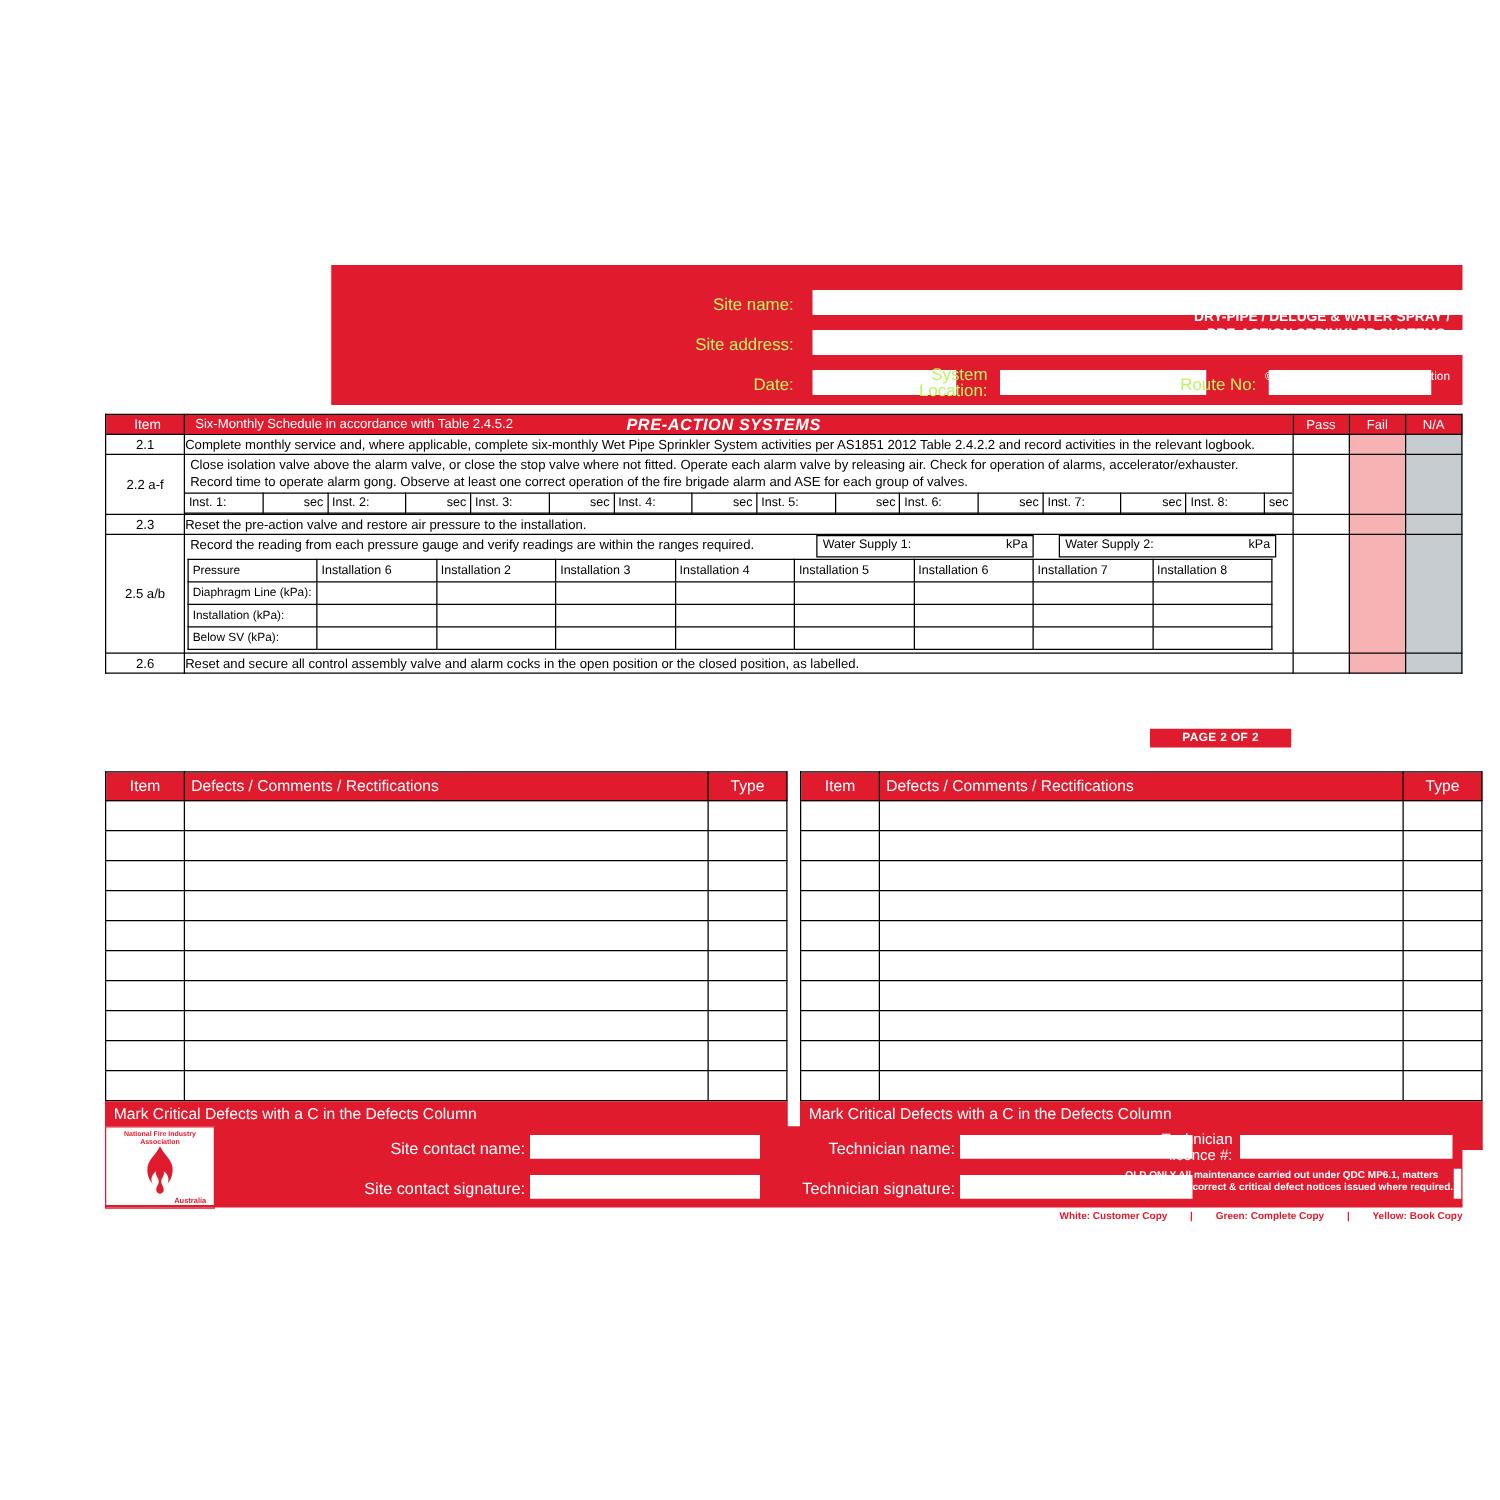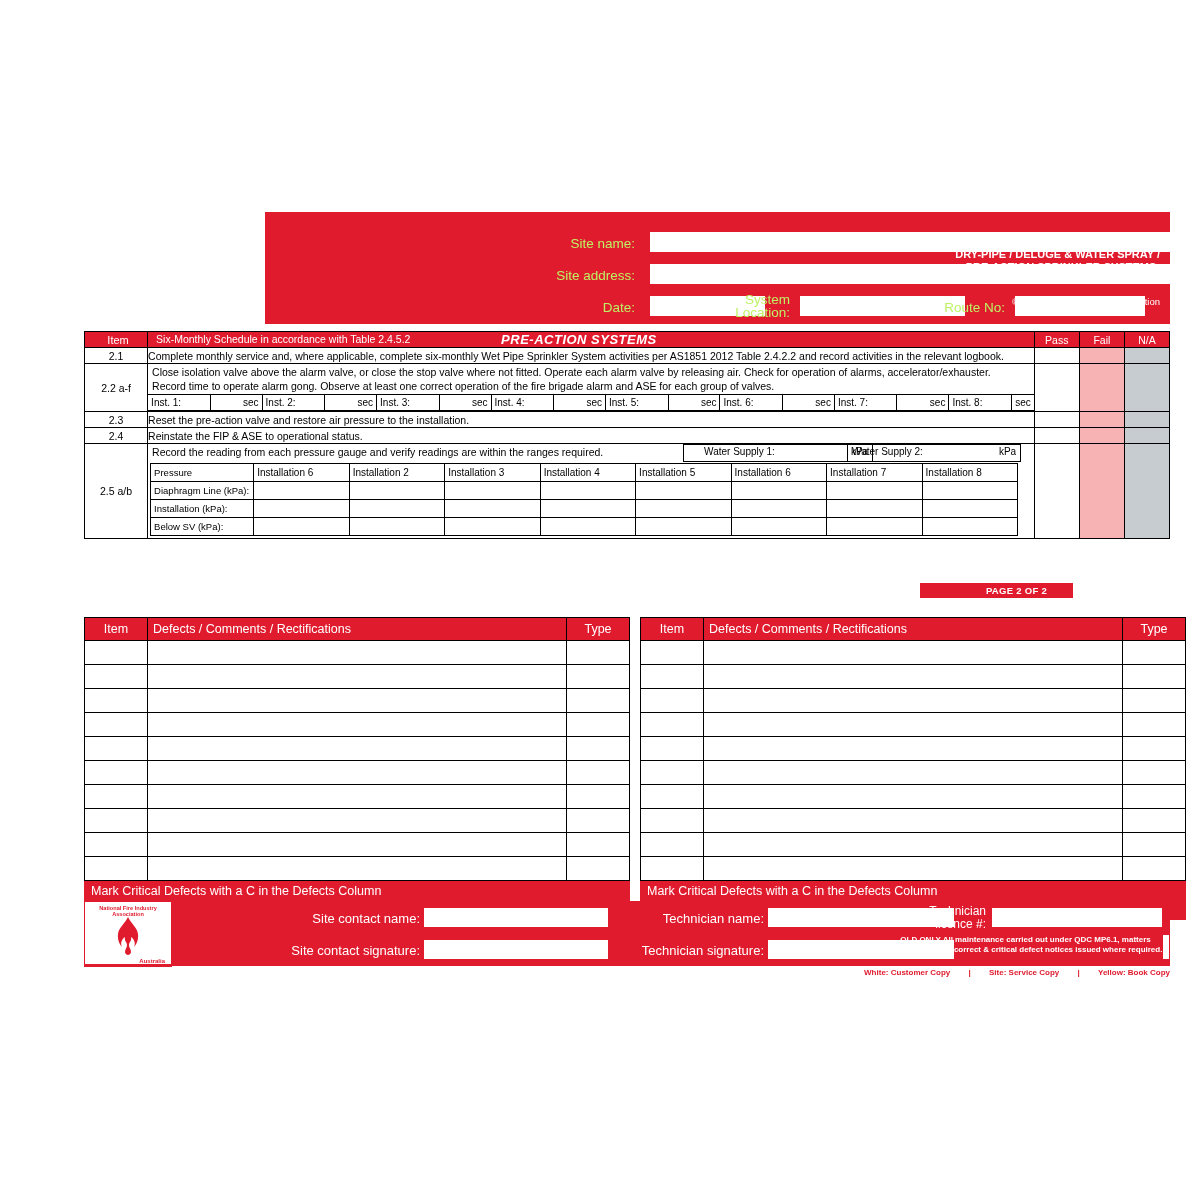--- a/index.html
+++ b/index.html
@@ -57,21 +57,21 @@
   
   .presstable{border-collapse:collapse;font-size:10px;width:868px;margin:2px 0 2px 2px;}
   .presstable td{border:1px solid #000;height:17px;padding:0 3px;}
   .presstable .ph{font-size:10px;}
   .presstable .pl{width:104px;font-size:9.5px;}
   .ws-box{border:1px solid #000;display:inline-block;height:16px;font-size:10px;}
 
   .pagebadge{
     position:absolute;left:920px;top:583px;width:113px;height:15px;
     background:#e01b2e;color:#fff;font-size:9.5px;font-weight:bold;
-    text-align:center;line-height:15px;letter-spacing:.3px;padding-left:40px;
+    text-align:center;line-height:15px;letter-spacing:.3px;
   }
 
   
   .defects{position:absolute;top:617px;}
   .defects.left{left:84px;}
   .defects.right{left:640px;}
   .dtable{border-collapse:collapse;width:546px;font-size:11.5px;}
   .dtable td{border:1px solid #000;}
   .dtable .dh{background:#e01b2e;color:#fff;height:20px;padding:1px 5px;font-size:12.5px;}
   .dtable .dh.c-item{width:52px;text-align:center;}
@@ -191,34 +191,27 @@
     </tr>
 
     <tr>
       <td class="itemcell">2.3</td>
       <td class="desccell" style="height:15px;">Reset the pre-action valve and restore air pressure to the installation.</td>
       <td class="passc"></td>
       <td class="failc"></td>
       <td class="nac"></td>
     </tr>
 
-    <tr>
-      <td class="itemcell">2.4</td>
-      <td class="desccell" style="height:15px;">Reinstate the FIP &amp; ASE to operational status.</td>
-      <td class="passc"></td>
-      <td class="failc"></td>
-      <td class="nac"></td>
-    </tr>
 
     <tr>
       <td class="itemcell">2.5 a/b</td>
       <td style="padding:0;">
         <div style="position:relative;height:17px;">
           <span style="position:absolute;left:4px;top:2px;font-size:10.5px;">Record the reading from each pressure gauge and verify readings are within the ranges required.</span>
-          <span class="ws-box" style="position:absolute;left:535px;top:0;width:172px;padding-left:16px;">
+          <span class="ws-box" style="position:absolute;left:505px;top:0;width:172px;">
             <span style="display:inline-block;padding:1px 0 0 4px;">Water Supply 1:</span>
             <span style="float:right;padding:1px 4px 0 0;">kPa</span>
           </span>
           <span class="ws-box" style="position:absolute;left:699px;top:0;width:172px;">
             <span style="display:inline-block;padding:1px 0 0 4px;">Water Supply 2:</span>
             <span style="float:right;padding:1px 4px 0 0;">kPa</span>
           </span>
         </div>
         <table class="presstable">
           <tbody>
@@ -267,20 +260,27 @@
                   <td></td>
           </tr>
         </tbody>
             </table>
       </td>
       <td class="passc"></td>
       <td class="failc"></td>
       <td class="nac"></td>
     </tr>
 
+    <tr>
+      <td class="itemcell">2.6</td>
+      <td class="desccell" style="height:15px;">Reset and secure all control assembly valve and alarm cocks in the open position or the closed position, as labelled.</td>
+      <td class="passc"></td>
+      <td class="failc"></td>
+      <td class="nac"></td>
+    </tr>
   </tbody>
     </table>
 
   <div class="pagebadge">PAGE 2 OF 2</div>
 
   <div class="defects left">
     <table class="dtable">
       <tbody>
           <tr>
         <td class="dh c-item">Item</td>
@@ -439,18 +439,18 @@
     <div class="f-field" style="left:908px;top:7px;width:170px;height:19px;"></div>
 
     <div class="qld" style="left:804px;top:34px;width:275px;">QLD ONLY All maintenance carried out under QDC MP6.1, matters stated above are correct &amp; critical defect notices issued where required.</div>
     <div class="f-field" style="left:1079px;top:34px;width:6px;height:24px;"></div>
   </div>
 
   <div class="redline"></div>
   <div class="copies">
     <span>White: Customer Copy</span>
     <span>|</span>
-    <span>Site: Service Copy</span>
+    <span>Green: Complete Copy</span>
     <span>|</span>
     <span>Yellow: Book Copy</span>
   </div>
 
 </div>
 
 </body></html>

